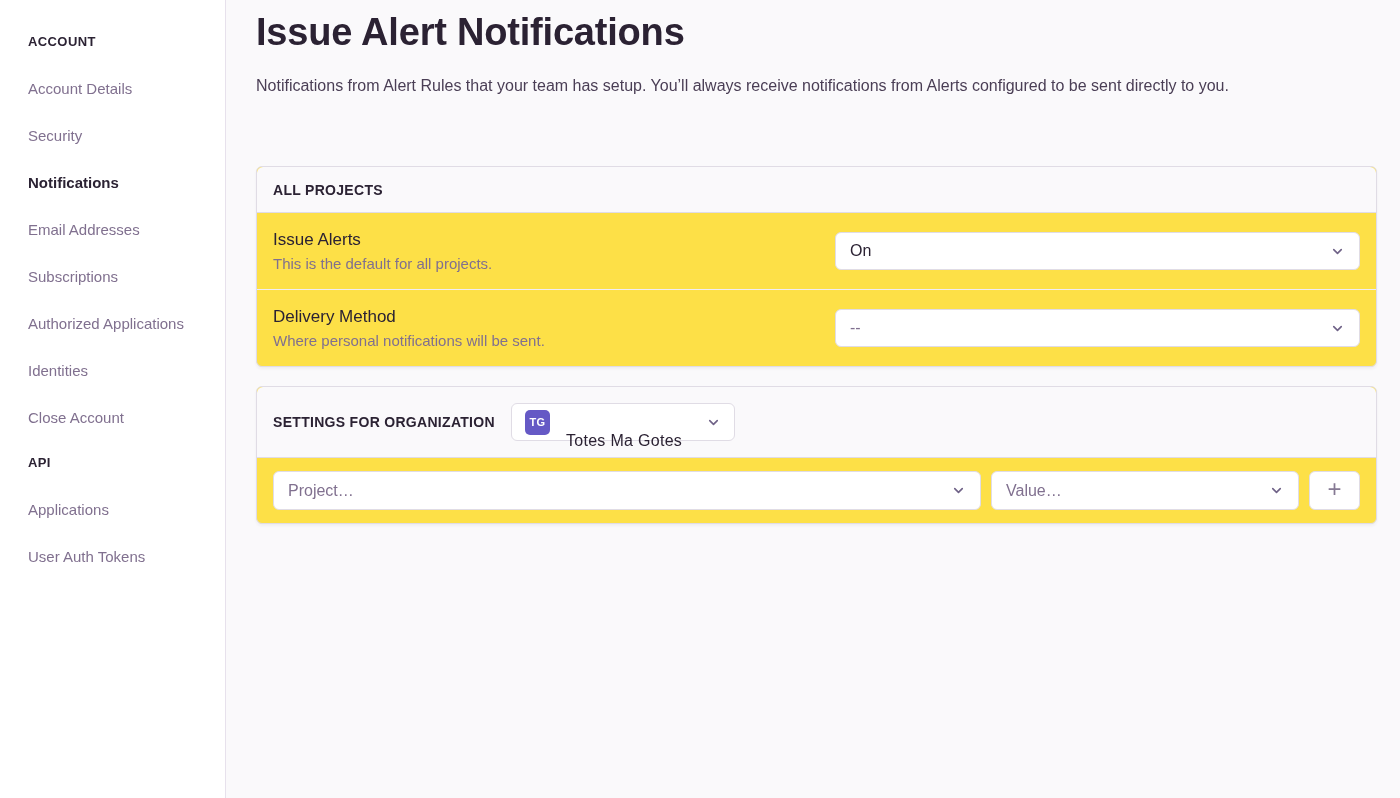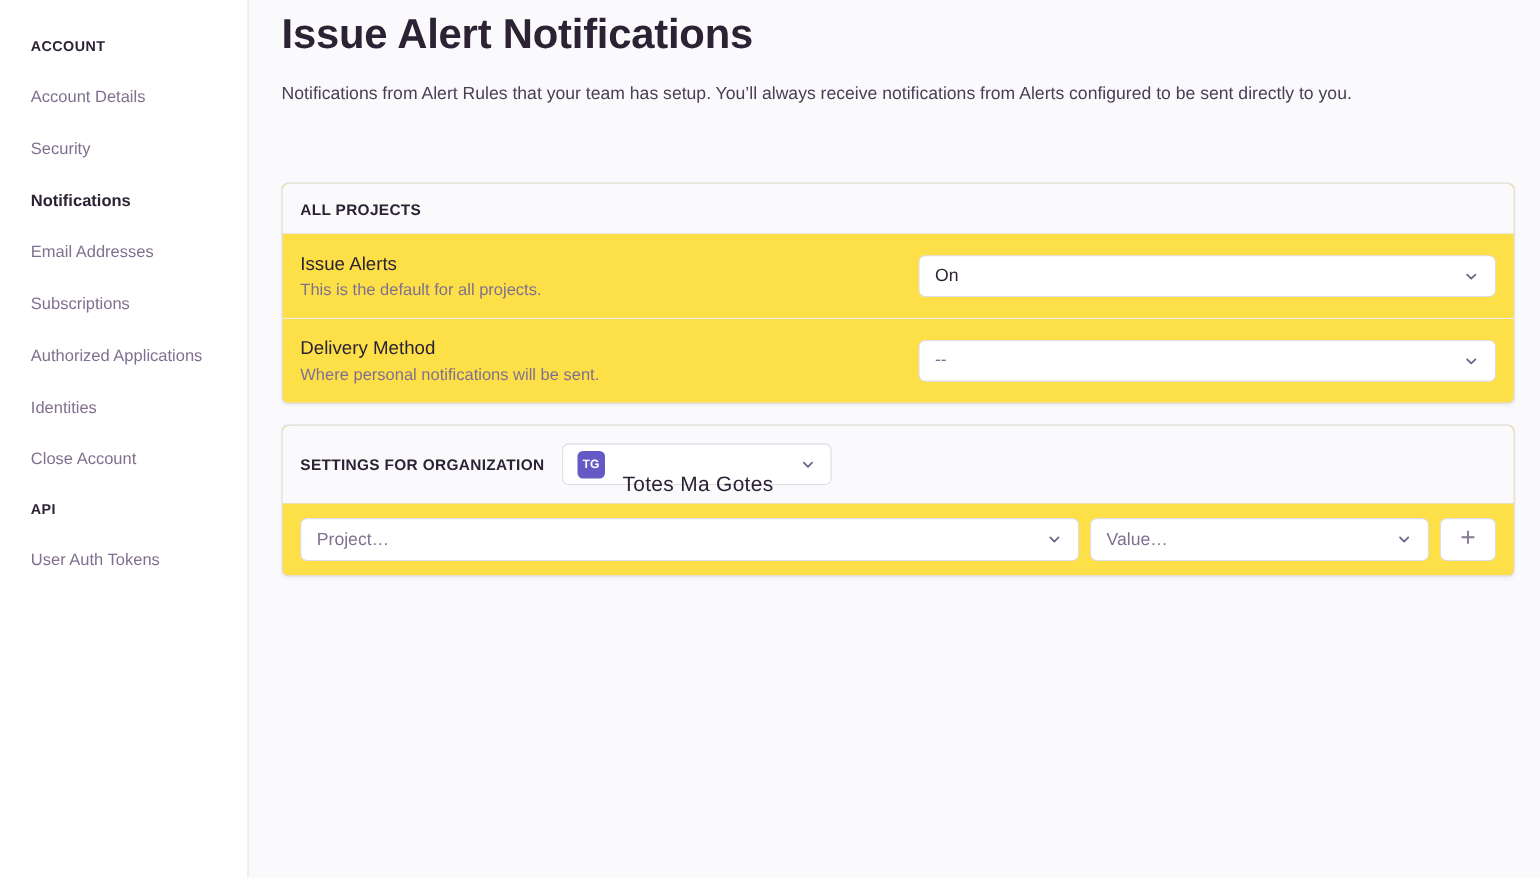--- a/index.html
+++ b/index.html
@@ -92,21 +92,21 @@
     border-radius: 6px;
     padding: 0 13px;
     cursor: pointer;
   }
   .org-avatar {
     width: 25px; height: 25px; border-radius: 5px;
     background: #6559C5; color: #FFFFFF;
     font-size: 11px; font-weight: 700; letter-spacing: 0.3px;
     display: flex; align-items: center; justify-content: center;
   }
-  .org-name { font-size: 19px; font-weight: 400; color: #2B2233; margin-top: 38px; }
+  .org-name { font-size: 16px; font-weight: 400; color: #2B2233; margin-top: 38px; }
   .org-select .chev { margin-left: 8px; }
 
   
   .org-body { padding: 13px 16px; display: flex; align-items: center; gap: 10px; }
   .project-select { flex: 1; height: 39px; }
   .value-select { width: 308px; min-width: 308px; height: 39px; }
   .add-button {
     width: 51px; min-width: 51px; height: 39px;
     background: #FFFFFF;
     border: 1px solid #E0DCE5;
@@ -130,20 +130,21 @@
       <div class="nav-item">Security</div>
       <div class="nav-item active">Notifications</div>
       <div class="nav-item">Email Addresses</div>
       <div class="nav-item">Subscriptions</div>
       <div class="nav-item">Authorized Applications</div>
       <div class="nav-item">Identities</div>
       <div class="nav-item">Close Account</div>
     </div>
     <div class="nav-section api">
       <div class="nav-header">API</div>
+      <div class="nav-item">Applications</div>
       <div class="nav-item">User Auth Tokens</div>
     </div>
   </aside>
 
   <main class="main">
 
     <h1 class="page-title">Issue Alert Notifications</h1>
     <p class="page-desc">Notifications from Alert Rules that your team has setup. You’ll always receive notifications from Alerts configured to be sent directly to you.</p>
 
     <section class="panel">

